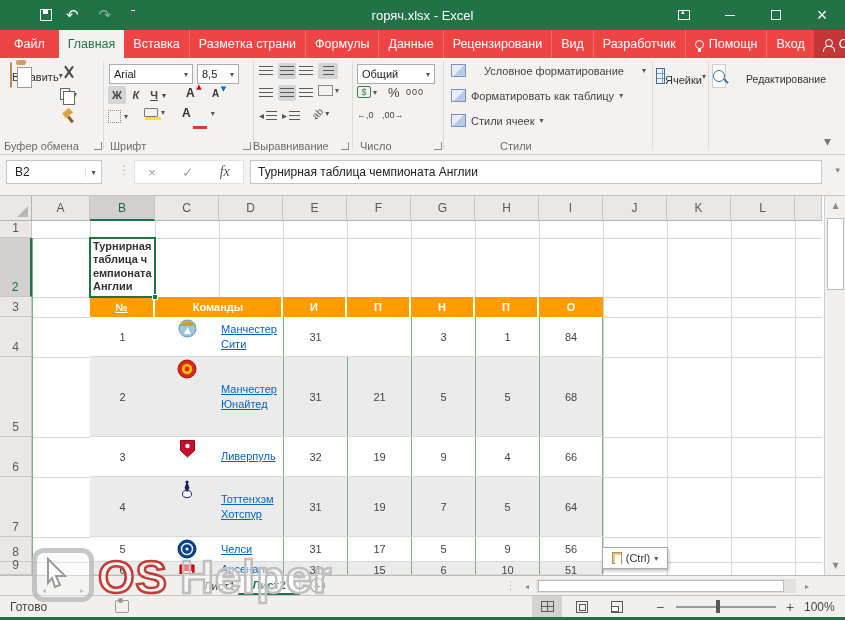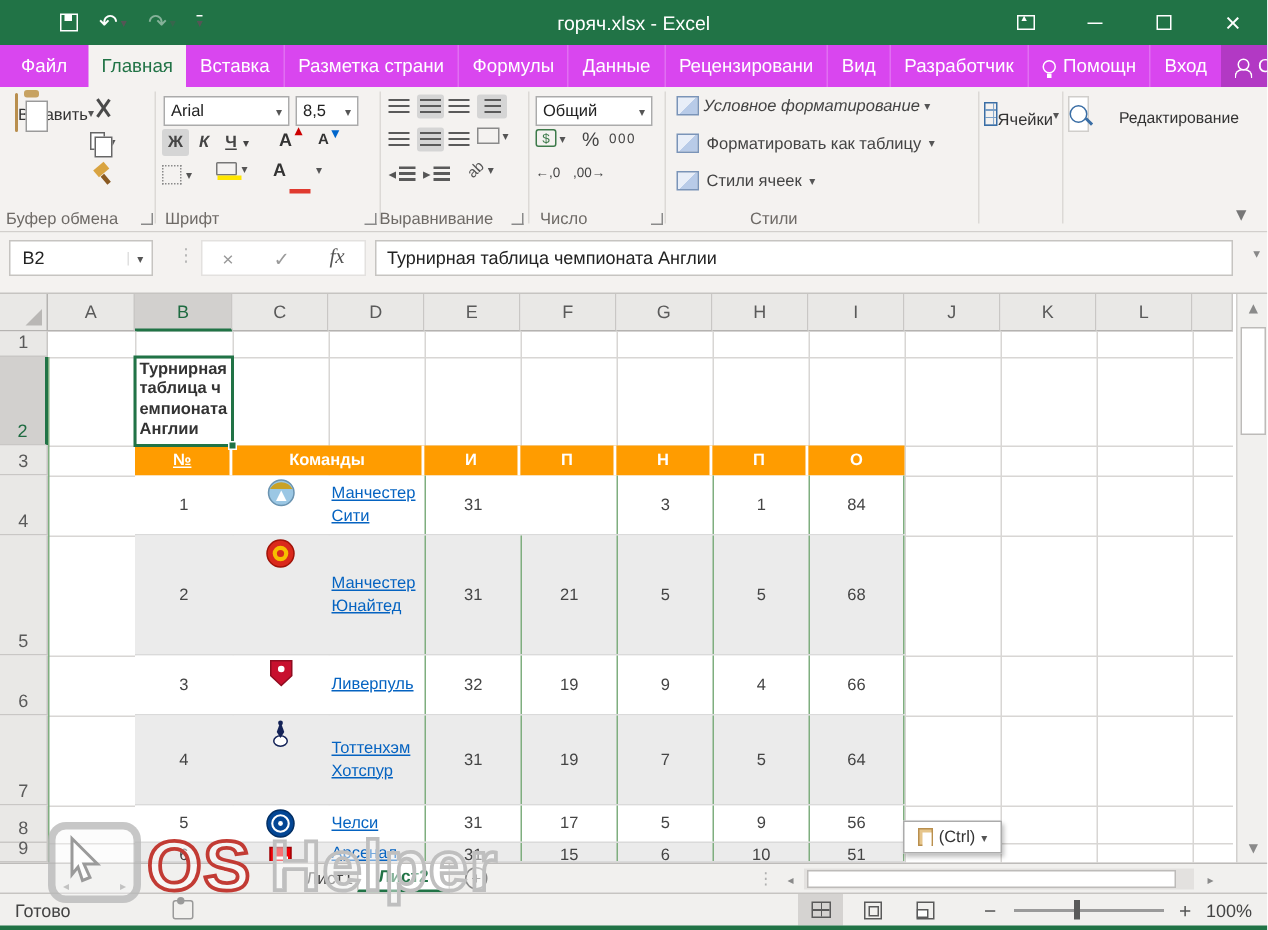--- a/index.html
+++ b/index.html
@@ -18,21 +18,21 @@
   .floppy:after { content:""; position:absolute; left:2px; top:0; width:5px; height:4px; background:#fff; }
   .wtitle { position:absolute; left:0; top:0; width:845px; height:30px; display:flex; align-items:center; justify-content:center; font-size:13px; color:#fff; }
   .winctrl { position:absolute; right:0; top:0; height:30px; display:flex; align-items:center; }
   .wbtn { width:46px; height:30px; display:flex; align-items:center; justify-content:center; color:#fff; font-size:14px; }
   .ico-min { width:10px; height:1px; background:#fff; }
   .ico-max { width:10px; height:10px; border:1px solid #fff; }
   .ico-ribopt { width:12px; height:10px; border:1px solid #fff; position:relative; }
   .ico-ribopt:after { content:"▴"; position:absolute; left:2px; top:-3px; font-size:7px; color:#fff; }
 
   
-  .tabbar { position:absolute; left:0; top:30px; width:845px; height:28px; background:#d946ef; display:flex; align-items:stretch; }
+  .tabbar { position:absolute; left:0; top:30px; width:845px; height:28px; background:#ef4444; display:flex; align-items:stretch; }
   .rtab { display:flex; align-items:center; padding:0 9px; color:#fff; font-size:12.5px; border-right:1px solid rgba(255,255,255,.22); white-space:nowrap; }
   .rtab.first { border-right:none; padding:0 14px; }
   .rtab.active { background:#f4f2f0; color:#217346; border-right:none; }
   .rtab.noborder { border-right:none; }
   .rtab.share { background:rgba(0,0,0,.18); gap:5px; }
   .rtab.help { gap:5px; }
   .bulb { width:9px; height:9px; border:1.2px solid #fff; border-radius:50%; position:relative; }
   .bulb:after { content:""; position:absolute; left:2px; top:8px; width:3px; height:3px; background:#fff; }
   .person { width:11px; height:11px; position:relative; }
   .person:before { content:""; position:absolute; left:2px; top:0; width:6px; height:6px; border:1.2px solid #fff; border-radius:50%; }
@@ -318,21 +318,21 @@
         <span class="dd">▾</span>
       </span>
     <span class="mini" style="left:388px; top:27px; font-size:13px; color:#444;">%</span>
     <span class="mini" style="left:406px; top:29px; font-size:9px; color:#444; letter-spacing:1px;">000</span>
     <span class="mini" style="left:357px; top:52px; font-size:9px; color:#444;">←,0</span>
     <span class="mini" style="left:382px; top:52px; font-size:9px; color:#444;">,00→</span>
     <span class="glabel" style="left:360px; width:76px;">Число</span>
     <span class="launch" style="left:434px;"></span>
     <div class="gdiv" style="left:443px;"></div>
 
-    <span class="mini" style="left:451px; top:6px; gap:3px;font-style:italic;">
+    <span class="mini" style="left:451px; top:6px; gap:18px;">
         <span class="stylico"></span>
         <span>Условное форматирование</span>
         <span class="dd">▾</span>
       </span>
     <span class="mini" style="left:451px; top:31px; gap:5px;">
         <span class="stylico"></span>
         <span>Форматировать как таблицу</span>
         <span class="dd">▾</span>
       </span>
     <span class="mini" style="left:451px; top:56px; gap:5px;">

